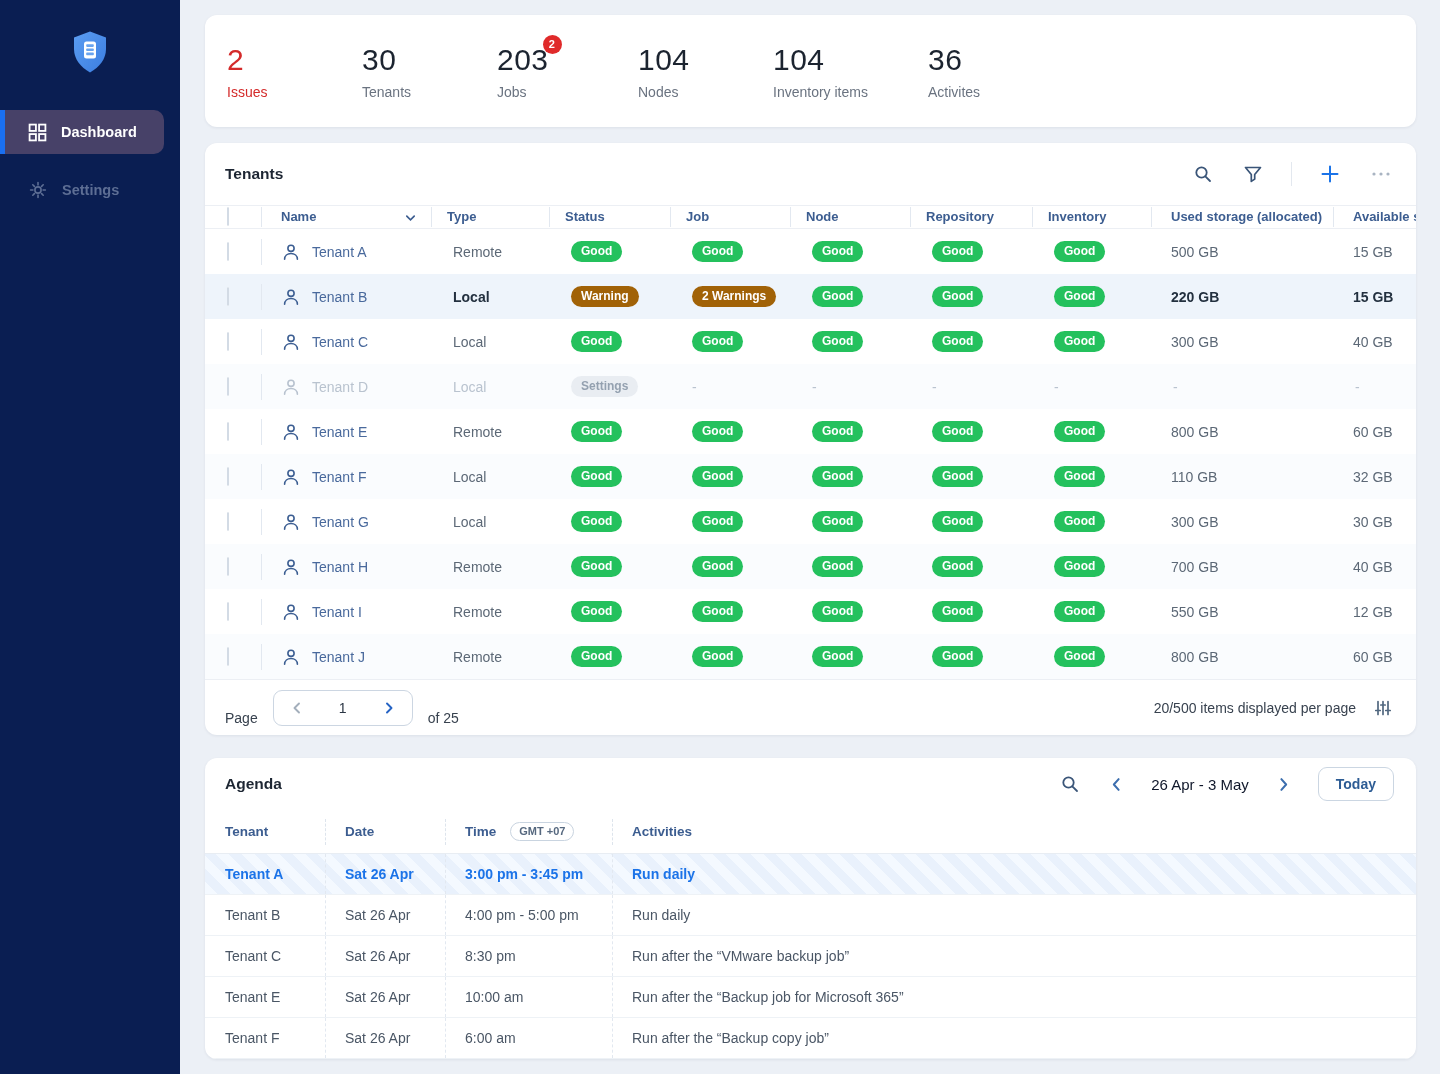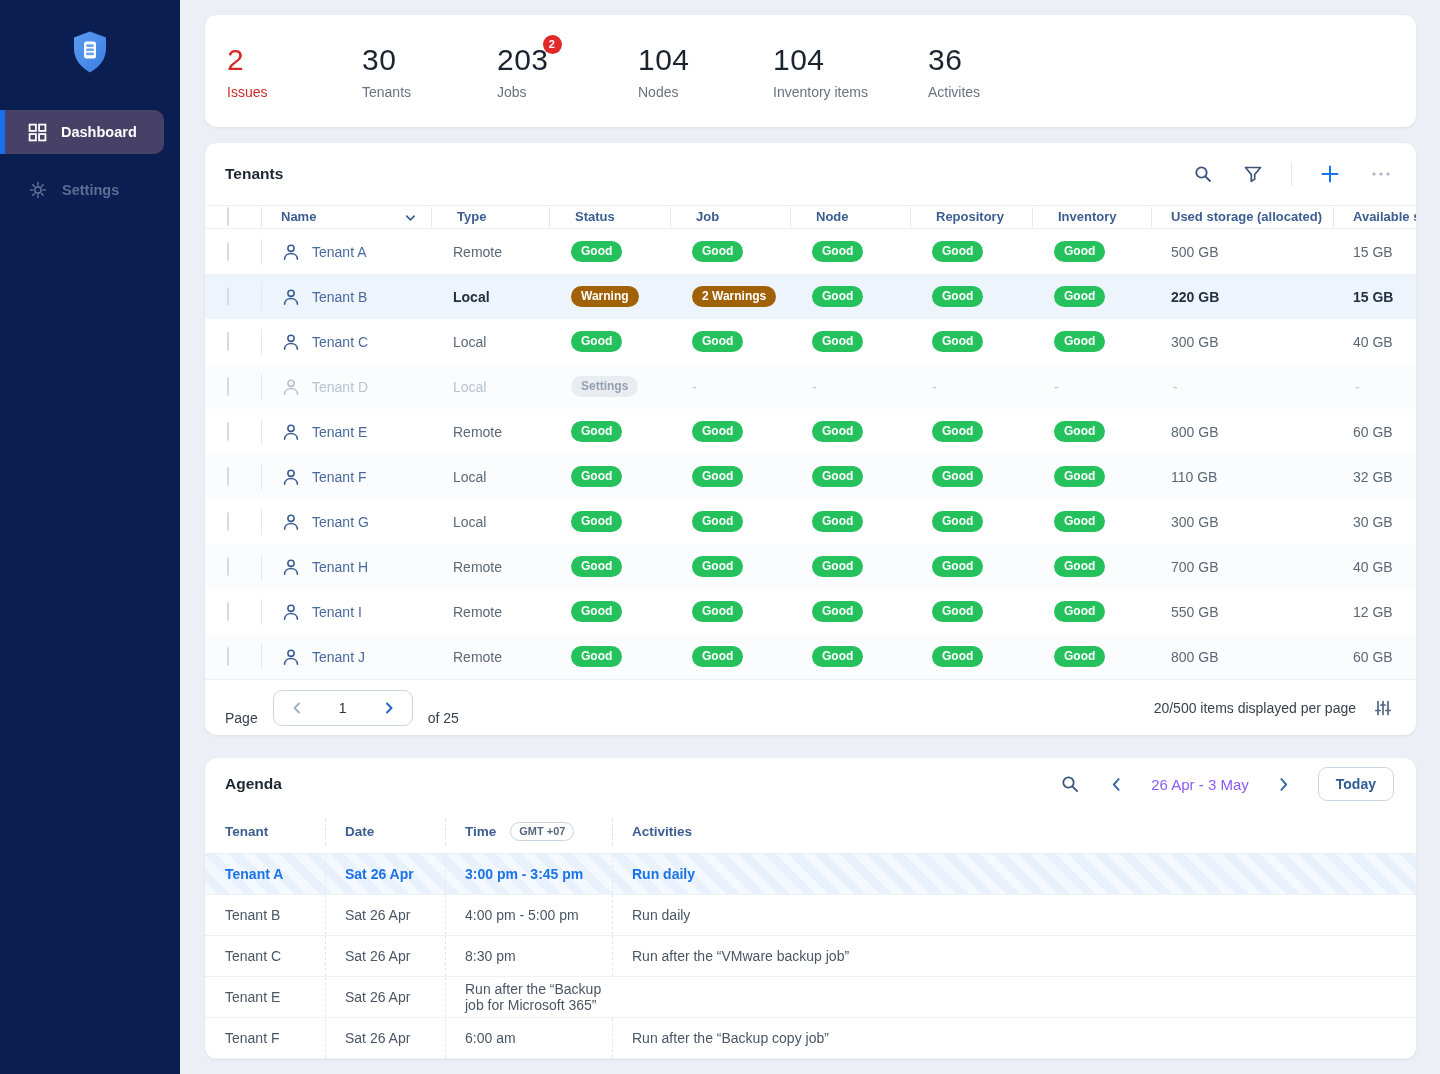--- a/index.html
+++ b/index.html
@@ -37,21 +37,21 @@
                 display:flex; align-items:center; justify-content:center; }
   
   .tenants { margin-top:16px; overflow:hidden; }
   .panel-head { height:62px; display:flex; align-items:center; justify-content:space-between; padding:0 22px 0 20px; }
   .panel-title { font-size:15.5px; font-weight:bold; color:#1d2633; }
   .head-actions { display:flex; align-items:center; gap:26px; }
   .icon-btn { background:none; border:none; cursor:pointer; display:flex; align-items:center; padding:2px; }
   .v-sep { width:1px; height:24px; background:#e3e8ef; }
   .t-grid { display:grid; grid-template-columns:56px 170px 118px 121px 120px 120px 122px 119px 182px minmax(0,1fr); align-items:center; }
   .t-headrow { height:24px; border-top:1px solid #eceff4; border-bottom:1px solid #eceff4; }
-  .t-h { font-size:13px; font-weight:bold; color:#3c5d90; padding-left:26px; position:relative; height:20px; line-height:20px;
+  .t-h { font-size:13px; font-weight:bold; color:#3c5d90; padding-left:16px; position:relative; height:20px; line-height:20px;
          white-space:nowrap; overflow:hidden; cursor:pointer; }
   .t-h::before, .name-divider::before { content:""; position:absolute; left:0; top:0; bottom:0; width:1px; background:#e2e8f0; }
   .t-h-name { display:flex; align-items:center; justify-content:space-between; padding-right:14px; }
   .t-check { padding-left:22px; }
   .checkbox { width:17px; height:17px; border:1.5px solid #d3dbe5; border-radius:5px; background:#fff; cursor:pointer; }
   .t-row { height:45px; cursor:pointer; }
   .t-row:nth-child(even) { background:#fafcfe; }
   .t-row.row-emph { background:#eef4fb; }
   .t-row.row-emph .t-text, .t-row.row-emph .t-store { color:#23303f; font-weight:bold; }
   .cell-name { display:flex; align-items:center; gap:11px; padding-left:20px; position:relative; height:26px; }
@@ -70,21 +70,21 @@
   
   .t-foot { height:56px; border-top:1px solid #eceff4; display:flex; align-items:center; justify-content:space-between; padding:0 22px 0 20px; }
   .pg-left { display:flex; align-items:flex-end; gap:15px; font-size:14px; color:#38424f; }
   .page-ctl { width:140px; height:36px; border:1px solid #ccd6e2; border-radius:9px; display:flex; align-items:center; justify-content:space-between; padding:0 13px; background:#fff; }
   .page-num { font-size:14px; color:#2b3644; }
   .pg-right { display:flex; align-items:center; gap:16px; font-size:14px; color:#38424f; }
   
   .agenda { margin-top:23px; overflow:hidden; }
   .agenda-head { height:52px; display:flex; align-items:center; justify-content:space-between; padding:0 22px 0 20px; }
   .agenda-actions { display:flex; align-items:center; gap:24px; }
-  .range-label { font-size:15px; color:#8b5cf6; }
+  .range-label { font-size:15px; color:#0f172a; }
   .today-btn { border:1.5px solid #cbd6e2; border-radius:9px; background:#fff; padding:8px 17px;
                font-size:14px; font-weight:bold; color:#2d5c94; cursor:pointer; font-family:inherit; }
   .a-grid { display:grid; grid-template-columns:120px 120px 167px 1fr; align-items:center; }
   .a-headrow { height:44px; border-bottom:1px solid #e8edf3; }
   .a-h { font-size:13.5px; font-weight:bold; color:#3c5d90; padding-left:20px; position:relative; height:22px; display:flex; align-items:center; gap:14px; }
   .a-h + .a-h::before { content:""; position:absolute; left:0; top:-2px; bottom:-2px; width:1px; border-left:1px dashed #dde4ec; }
   .tz-pill { border:1px solid #c9d4e0; border-radius:10px; font-size:11px; font-weight:bold; color:#56687f; padding:2px 8px 3px; }
   .a-row { height:41px; border-bottom:1px solid #eef2f6; cursor:pointer; }
   .a-cell { font-size:14px; color:#4a5665; padding-left:20px; position:relative; height:100%; display:flex; align-items:center; }
   .a-cell + .a-cell::before { content:""; position:absolute; left:0; top:0; bottom:0; border-left:1px dashed #e2e8f0; }
@@ -526,20 +526,21 @@
         </div>
         <div class="a-grid a-row">
           <div class="a-cell">Tenant C</div>
           <div class="a-cell">Sat 26 Apr</div>
           <div class="a-cell">8:30 pm</div>
           <div class="a-cell">Run after the “VMware backup job”</div>
         </div>
         <div class="a-grid a-row">
           <div class="a-cell">Tenant E</div>
           <div class="a-cell">Sat 26 Apr</div>
+          <div class="a-cell">10:00 am</div>
           <div class="a-cell">Run after the “Backup job for Microsoft 365”</div>
         </div>
         <div class="a-grid a-row">
           <div class="a-cell">Tenant F</div>
           <div class="a-cell">Sat 26 Apr</div>
           <div class="a-cell">6:00 am</div>
           <div class="a-cell">Run after the “Backup copy job”</div>
         </div>
       </div>
   </section>

